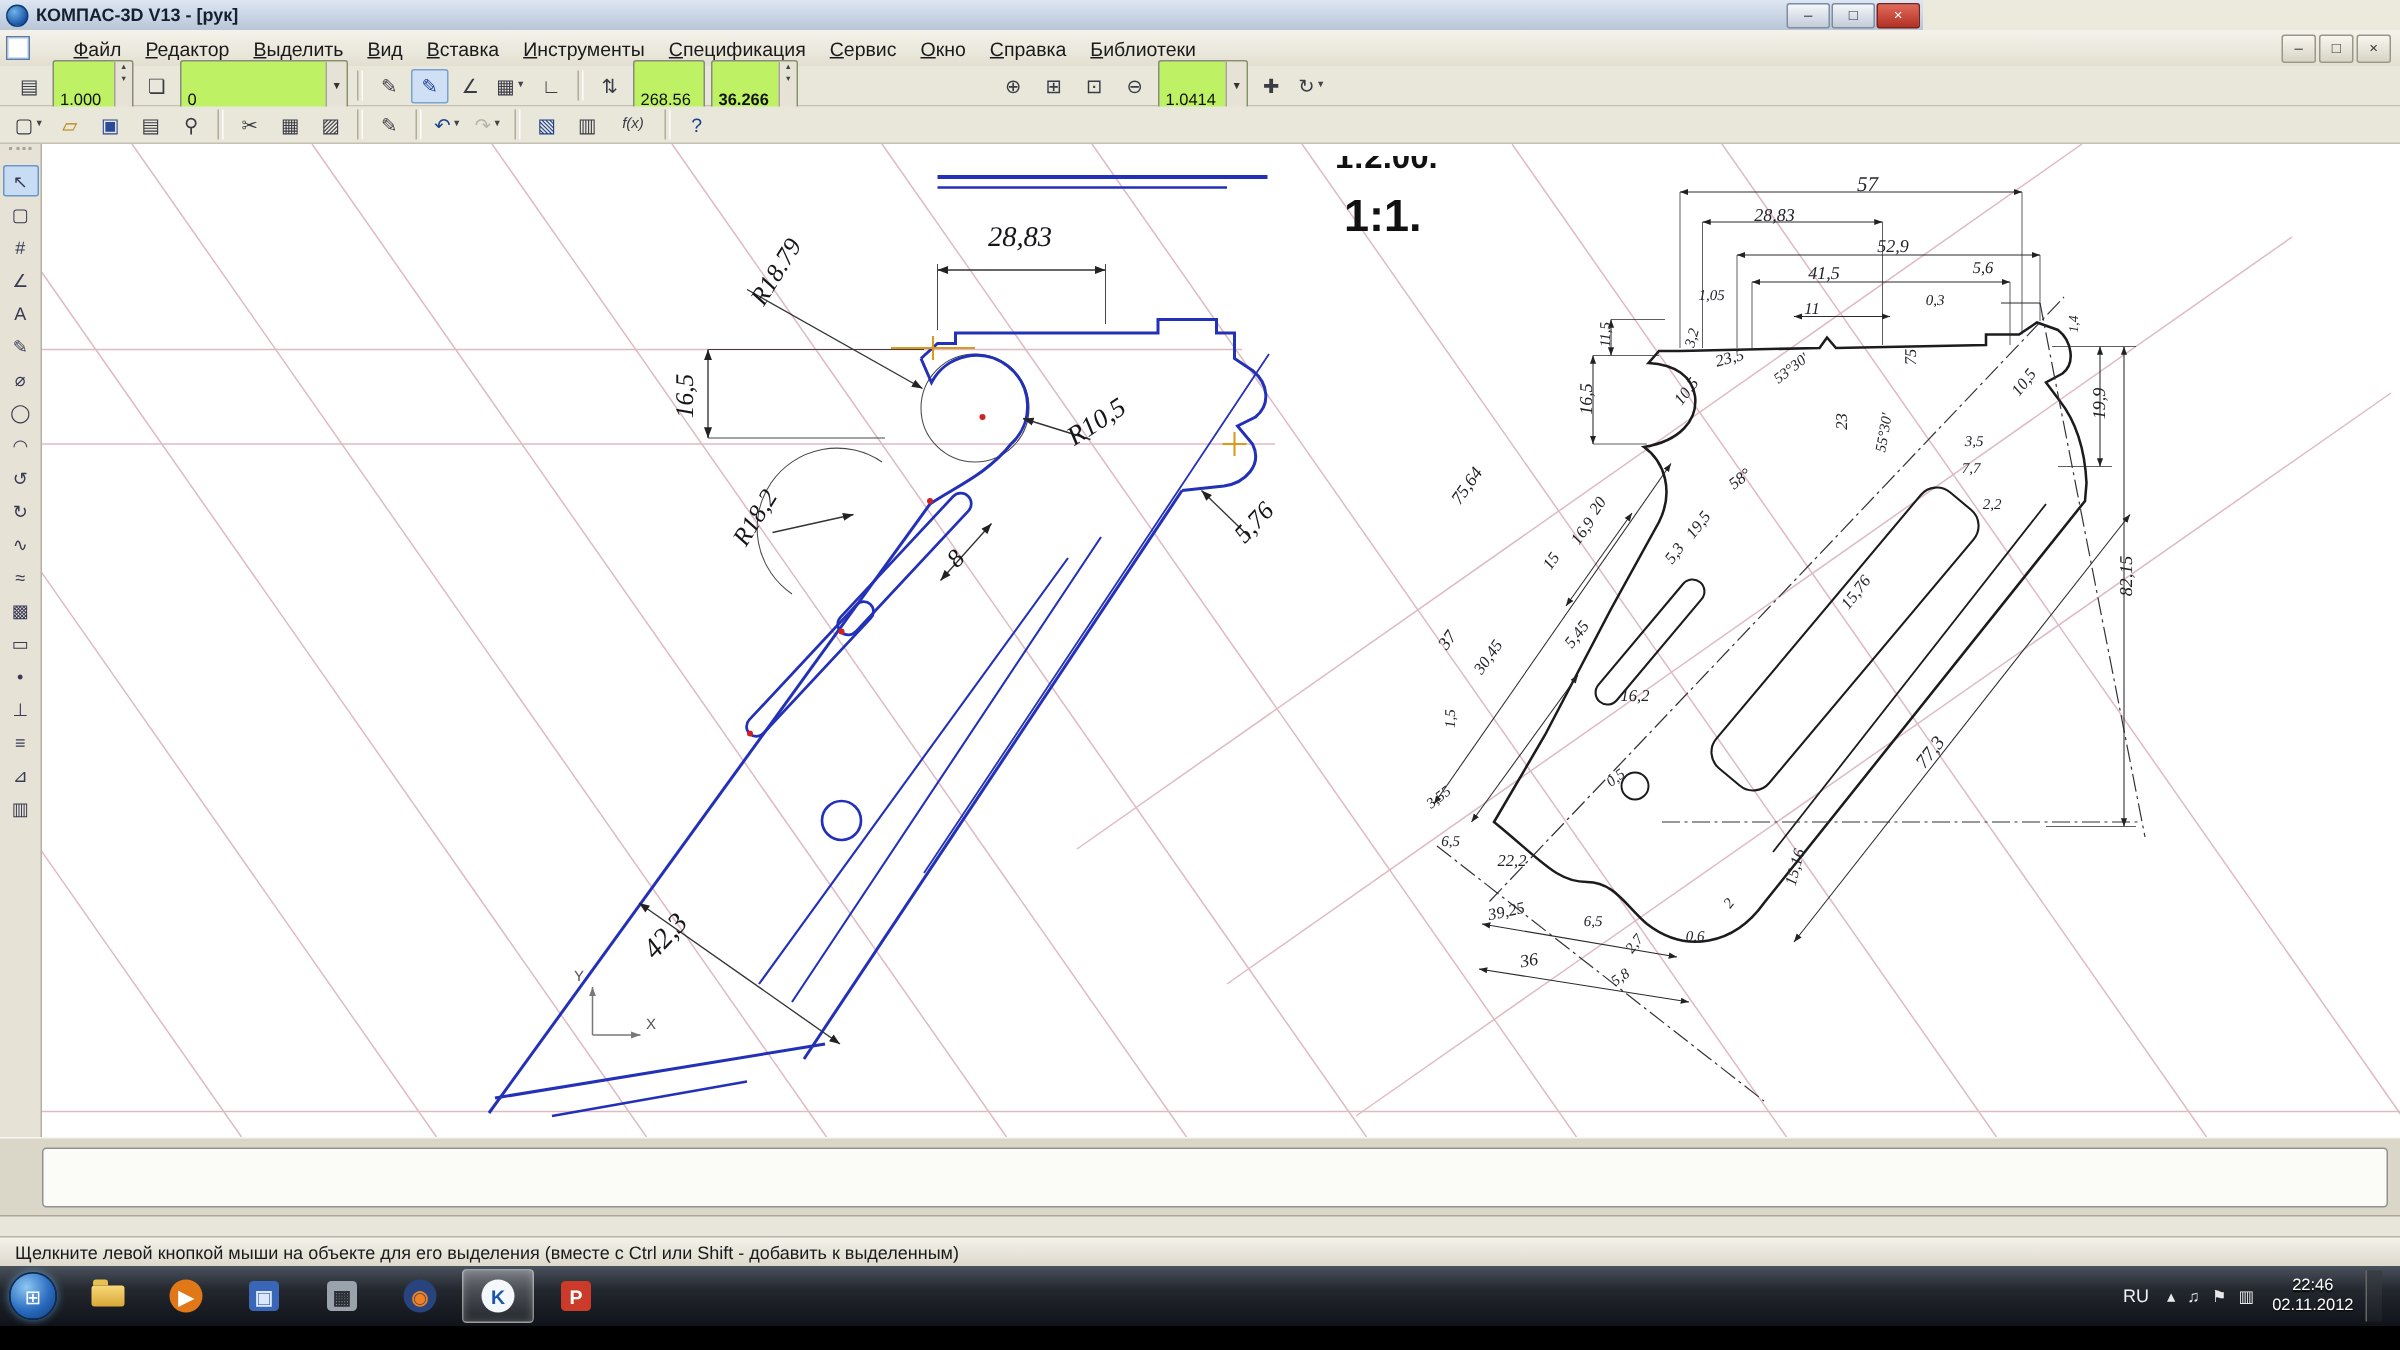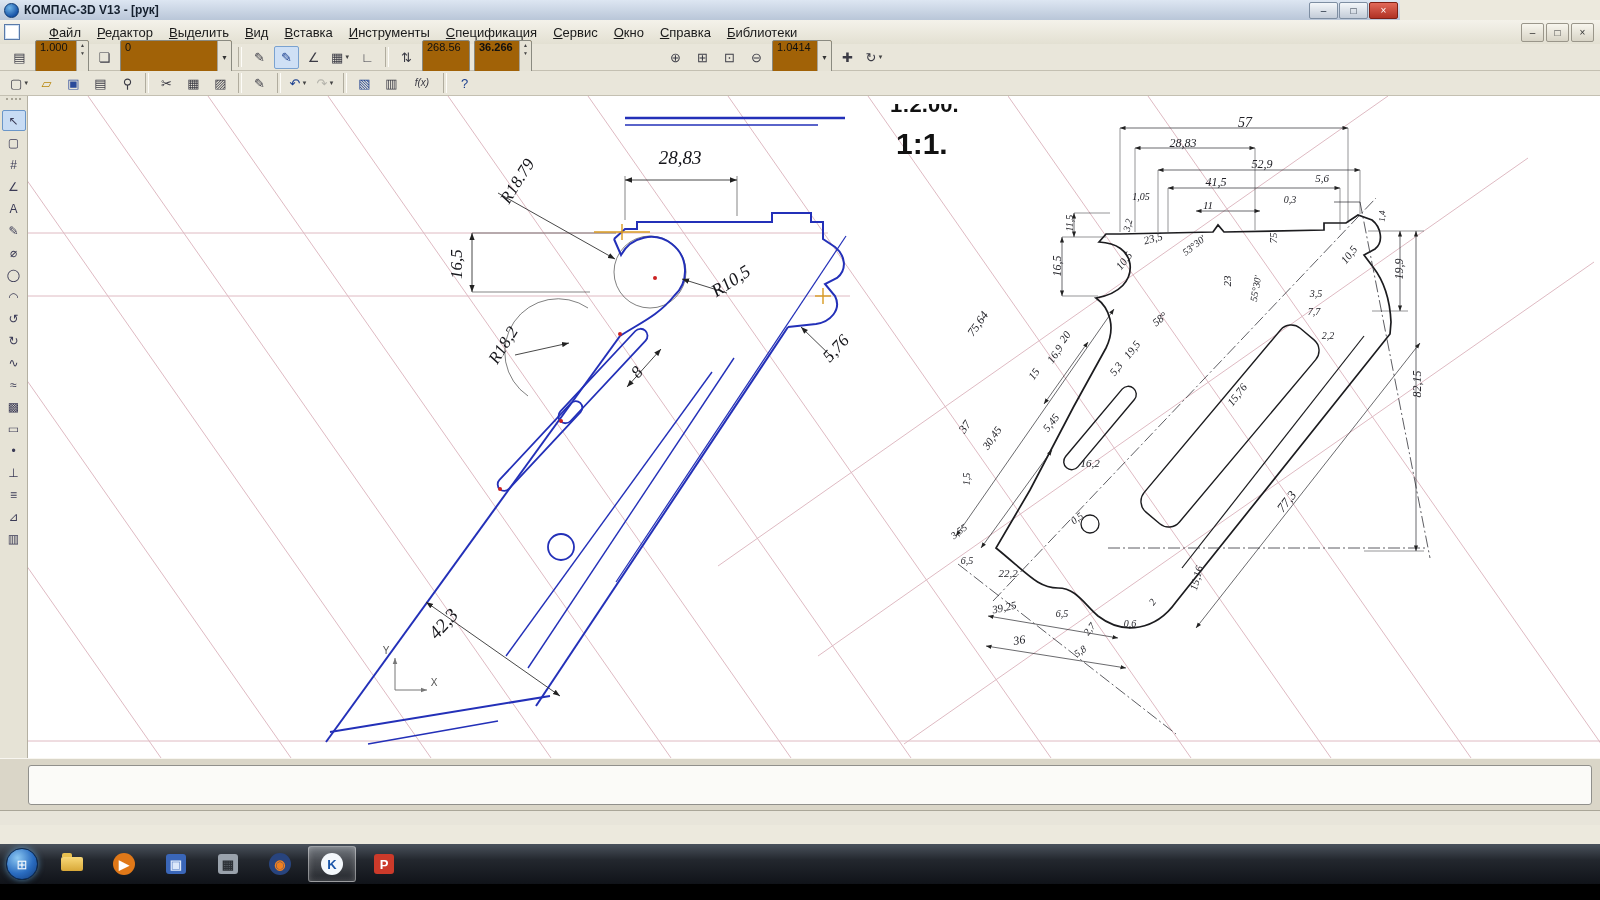--- a/index.html
+++ b/index.html
@@ -1,20 +1,20 @@
 <!DOCTYPE html>
 <html><head>
 <meta charset="utf-8">
 <style>
   html,body{margin:0;padding:0;background:#000;}
   #app{position:relative;width:1600px;height:900px;overflow:hidden;
        font-family:"Liberation Sans",sans-serif;background:#ece9dd;}
 
   
-  #titlebar{position:absolute;left:0;top:0;width:1400px;height:20px;
+  #titlebar{position:absolute;left:0;top:0;width:1282px;height:20px;
     background:linear-gradient(#dde6f2,#b9c6d8);border-bottom:1px solid #8fa0b4;
     display:flex;align-items:center;font-size:12px;color:#15202e;}
   #title-icon{width:13px;height:13px;border-radius:50%;margin:0 5px 0 4px;
     background:radial-gradient(circle at 35% 30%,#6fb4e8,#1a55a8 70%);
     border:1px solid #0e3a74;flex:0 0 auto;}
   #titlebar .caption{font-weight:bold;}
   #win-btns{margin-left:auto;display:flex;margin-right:2px;}
   .wbtn{width:27px;height:15px;margin-left:1px;display:flex;align-items:center;justify-content:center;
     font-size:10px;color:#243040;background:linear-gradient(#f4f7fa,#c3ccd8);
     border:1px solid #7e8ea2;border-radius:2px;}
@@ -40,22 +40,22 @@
   #toolbar2{top:71px;height:25px;}
   .tb-btn{width:23px;height:21px;margin:0 1px;display:inline-flex;align-items:center;justify-content:center;
     border:1px solid transparent;border-radius:2px;color:#3b3b45;font-size:13px;flex:0 0 auto;}
   .tb-btn .glyph{line-height:1;}
   .tb-btn.active{background:#cfe0f5;border-color:#7aa2d0;}
   .tb-btn.disabled .glyph{color:#9a9a94;opacity:.65;}
   .tb-btn .dropmark{font-size:6px;margin-left:1px;color:#444;}
   .tb-btn.textbtn{width:30px;font-size:10px;font-style:italic;}
   .tb-sep{width:2px;height:20px;margin:0 4px;border-left:1px solid #b0ac9e;border-right:1px solid #fdfcf8;flex:0 0 auto;}
   .tb-gap{flex:0 0 auto;}
-  .tb-combo,.tb-field{height:34px;background:#a16207;border:1px solid #8a8a80;border-radius:2px;
-    margin:0 2px;display:inline-flex;align-items:flex-start;font-size:11px;color:#111;
+  .tb-combo,.tb-field{height:34px;background:#bef264;border:1px solid #8a8a80;border-radius:2px;
+    margin:0 2px;display:inline-flex;align-items:flex-end;font-size:11px;color:#111;
     padding-left:4px;box-sizing:border-box;flex:0 0 auto;overflow:hidden;}
   .tb-val{flex:1 1 auto;}
   .spin{width:11px;height:100%;margin-left:auto;display:flex;flex-direction:column;
     background:#e6e3d6;border-left:1px solid #a8a49a;}
   .spin i{font-style:normal;font-size:5px;line-height:8px;text-align:center;color:#444;}
   .drop{width:13px;height:100%;margin-left:auto;display:flex;align-items:center;justify-content:center;
     background:#e6e3d6;border-left:1px solid #a8a49a;font-size:7px;color:#333;}
 
   
   #lefttools{position:absolute;left:0;top:96px;width:28px;height:662px;
@@ -493,20 +493,23 @@
           <text x="1172" y="483" transform="rotate(-75 1172 483)" font-size="11" class="dimR">15,16</text>
         </g>
     </svg>
   </div>
 
   <div id="propbar">
     <div id="propbar-inner"></div>
   </div>
   <div id="msgbar"></div>
 
+  <div id="statusbar">
+    <span>Щелкните левой кнопкой мыши на объекте для его выделения (вместе с Ctrl или Shift - добавить к выделенным)</span>
+  </div>
 
   <div id="taskbar">
     <div id="start-orb">
       <span>⊞</span>
     </div>
     <div id="task-apps" style="display:flex;">
         <div class="task-app">
           <span class="folder-ico"></span>
         </div>
         <div class="task-app">
@@ -521,16 +524,25 @@
         <div class="task-app">
           <span class="app-glyph round" style="background: rgb(40, 68, 126); color: rgb(240, 128, 32);">◉</span>
         </div>
         <div class="task-app active">
           <span class="app-glyph round" style="background: rgb(244, 248, 252); color: rgb(26, 85, 168);">K</span>
         </div>
         <div class="task-app">
           <span class="app-glyph" style="background: rgb(204, 58, 42); color: rgb(255, 255, 255);">P</span>
         </div>
       </div>
+    <div id="tray">
+      <span class="lang">RU</span>
+      <span id="tray-icons"><span class="tray-ico">▴</span><span class="tray-ico">♫</span><span class="tray-ico">⚑</span><span class="tray-ico">▥</span></span>
+      <div id="clock">
+        <div>22:46</div>
+        <div>02.11.2012</div>
+      </div>
+      <div id="show-desktop"></div>
+    </div>
   </div>
   <div id="blackstrip"></div>
 
 </div>
 
 </body></html>

